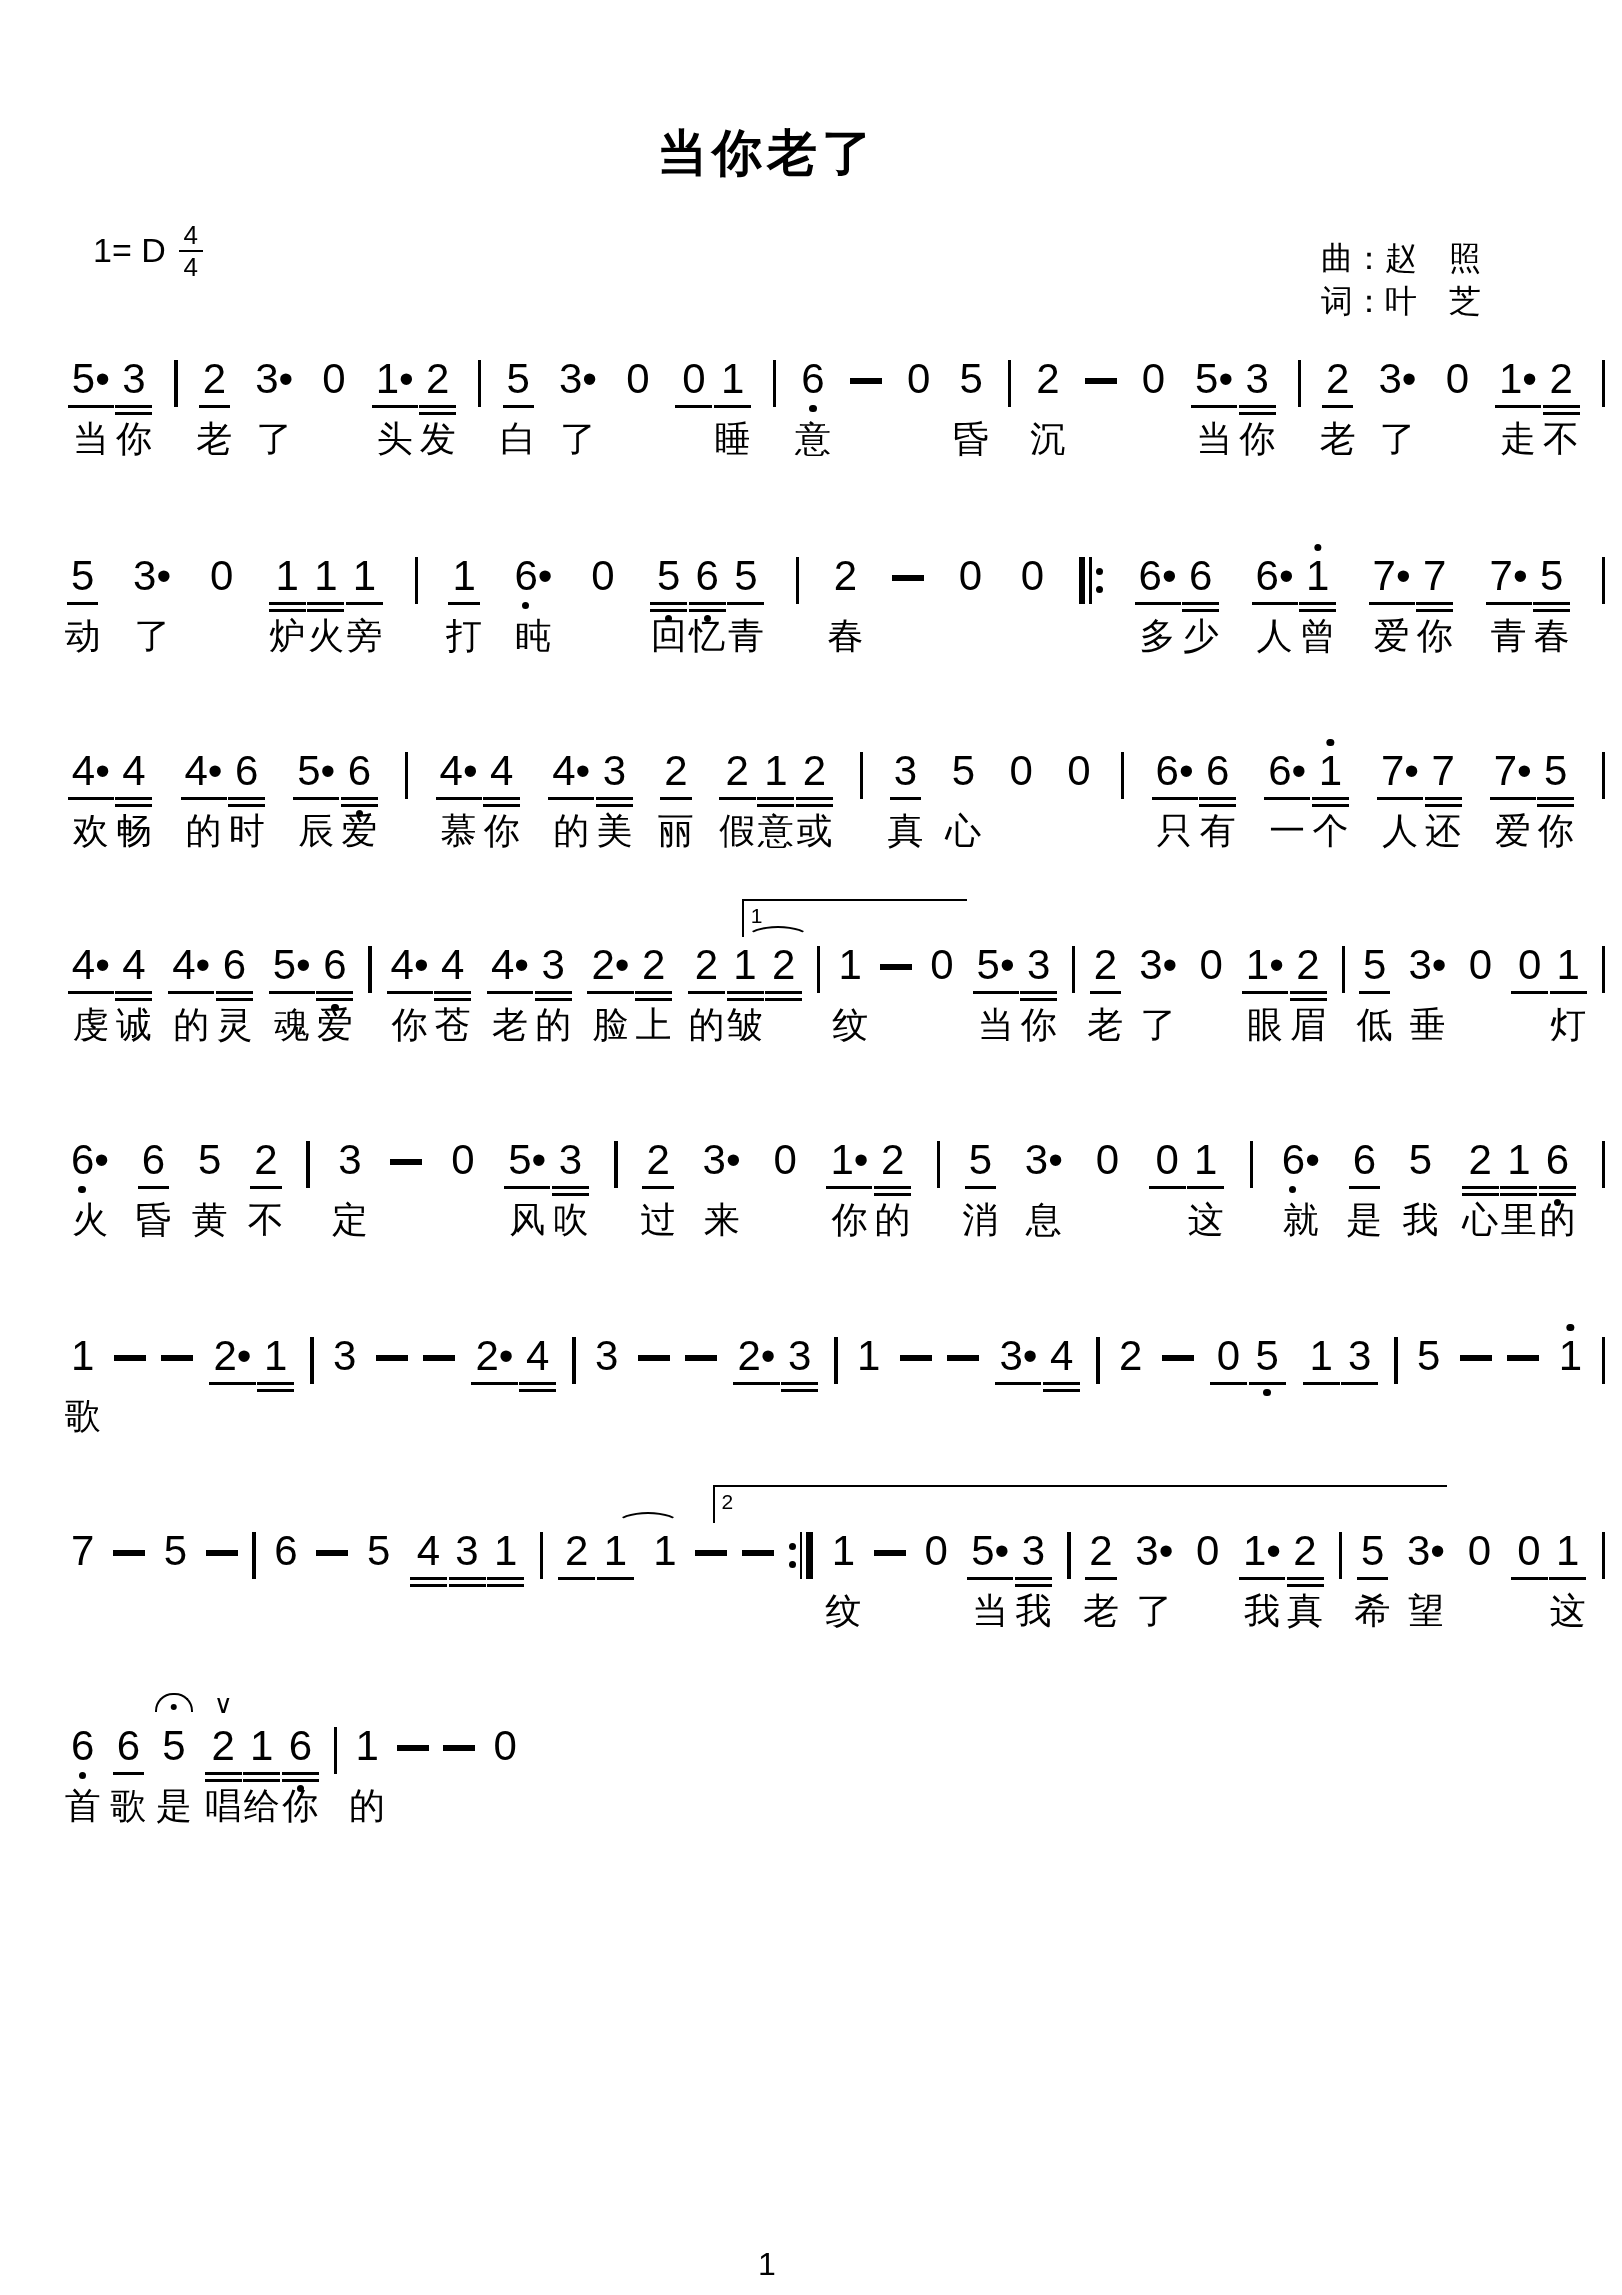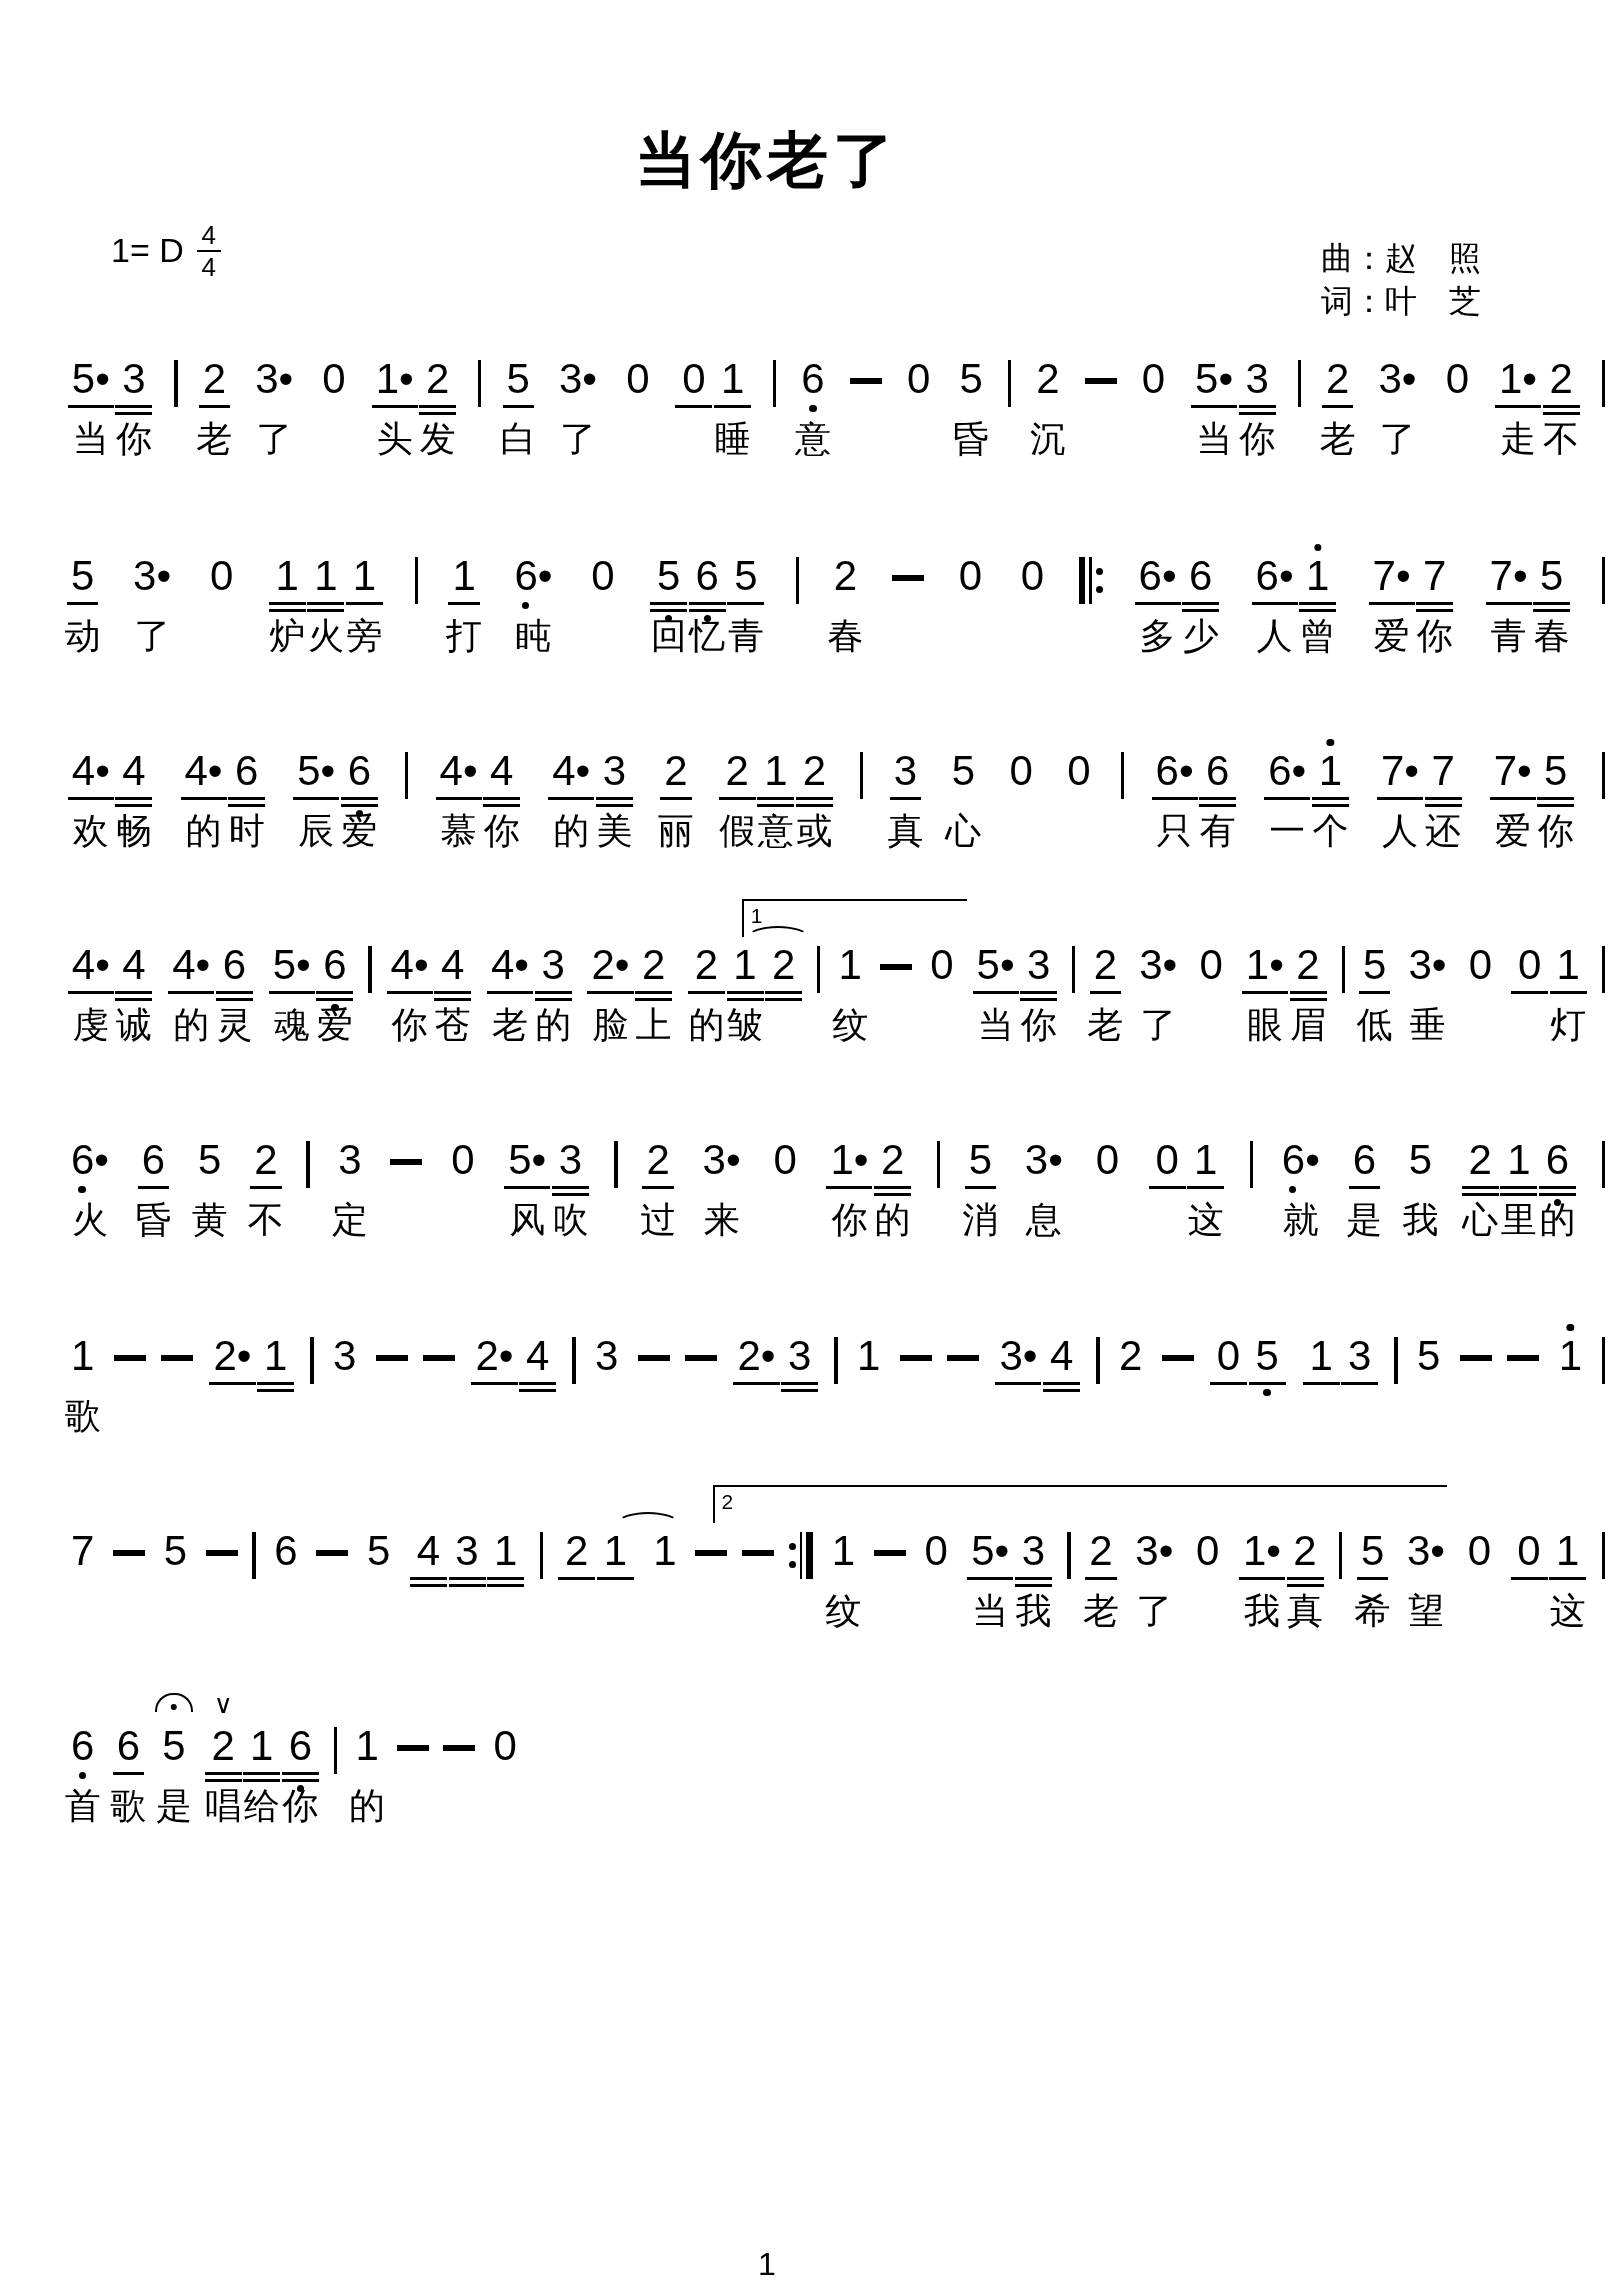--- a/index.html
+++ b/index.html
@@ -1,23 +1,23 @@
 <!DOCTYPE html>
 <html style="font-size:13px"><head>
 <meta charset="utf-8">
 <style>
   html,body{margin:0;padding:0;}
   body{
     width:1623px;height:2295px;position:relative;background:#ffffff;color:#000;
     font-family:"Liberation Sans", sans-serif;overflow:hidden;
   }
   .title{position:absolute;top:120px;left:0;width:1534px;text-align:center;
-    font-size:61px;font-weight:bold;letter-spacing:4.9px;}
+    font-size:50px;font-weight:bold;letter-spacing:4.9px;}
   .credits{position:absolute;top:196px;right:142px;font-size:32px;line-height:43px;text-align:left;margin-top:41px;}
-  .keysig{position:absolute;top:222px;left:93px;display:flex;align-items:center;font-size:34px;margin-left:18px;}
+  .keysig{position:absolute;top:222px;left:93px;display:flex;align-items:center;font-size:34px;}
   .keysig .frac{display:inline-flex;flex-direction:column;align-items:center;margin-left:13px;
     font-size:26px;line-height:26px;}
   .frac-line{width:24px;height:2.4px;background:#000;margin:1.6px 0;}
   .pageno{position:absolute;top:2246px;left:0;width:1534px;text-align:center;font-size:32px;}
 
   .music-line{position:absolute;left:67px;width:1538px;display:flex;
     justify-content:space-between;align-items:flex-start;}
   .music-line.short{width:454px;}
 
   .part{position:relative;display:inline-flex;flex-direction:column;align-items:center;}

